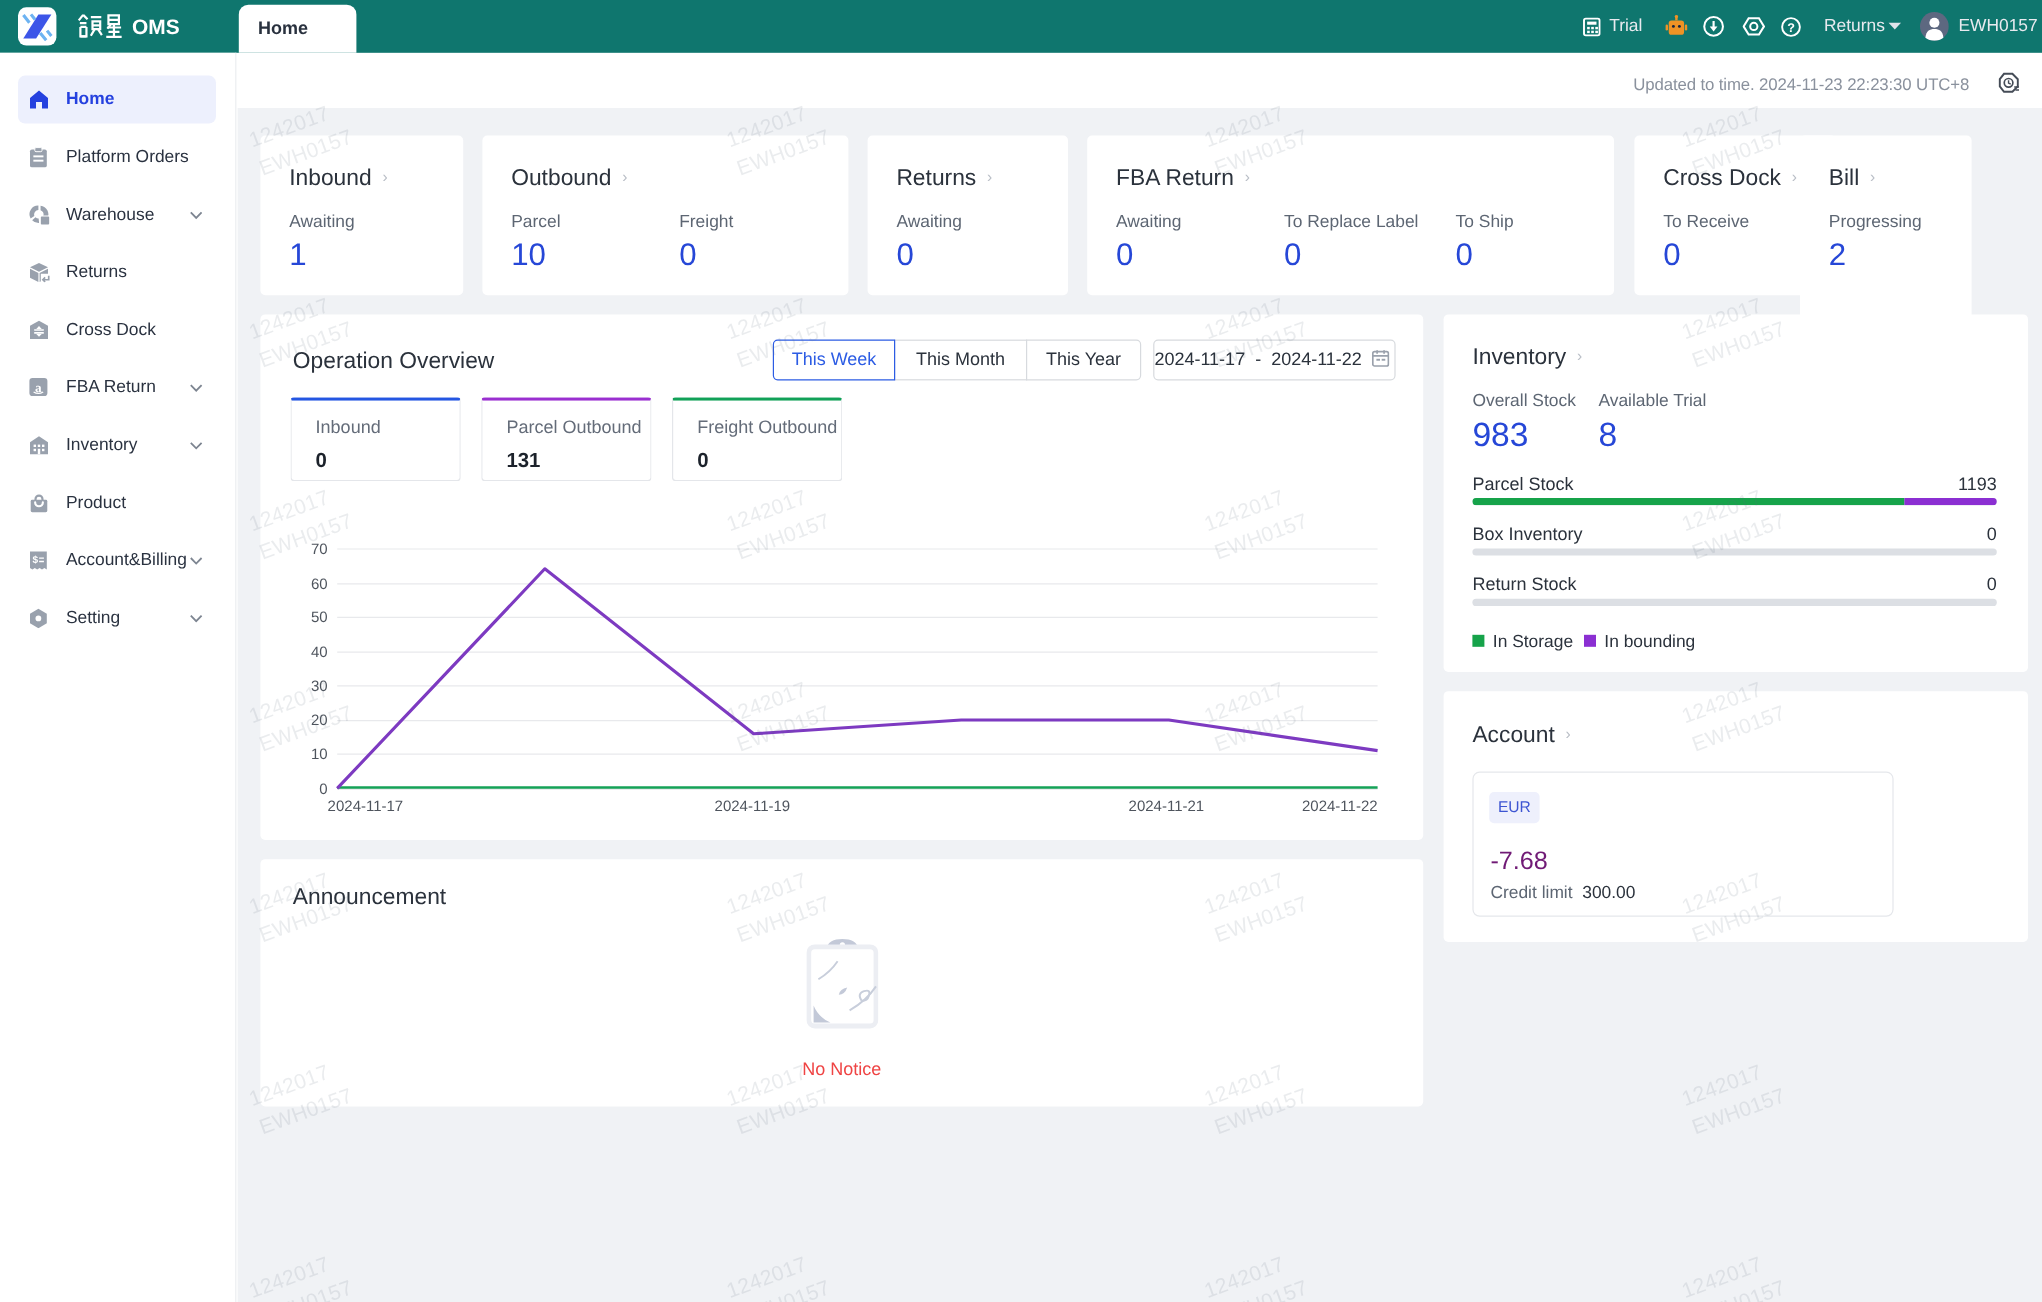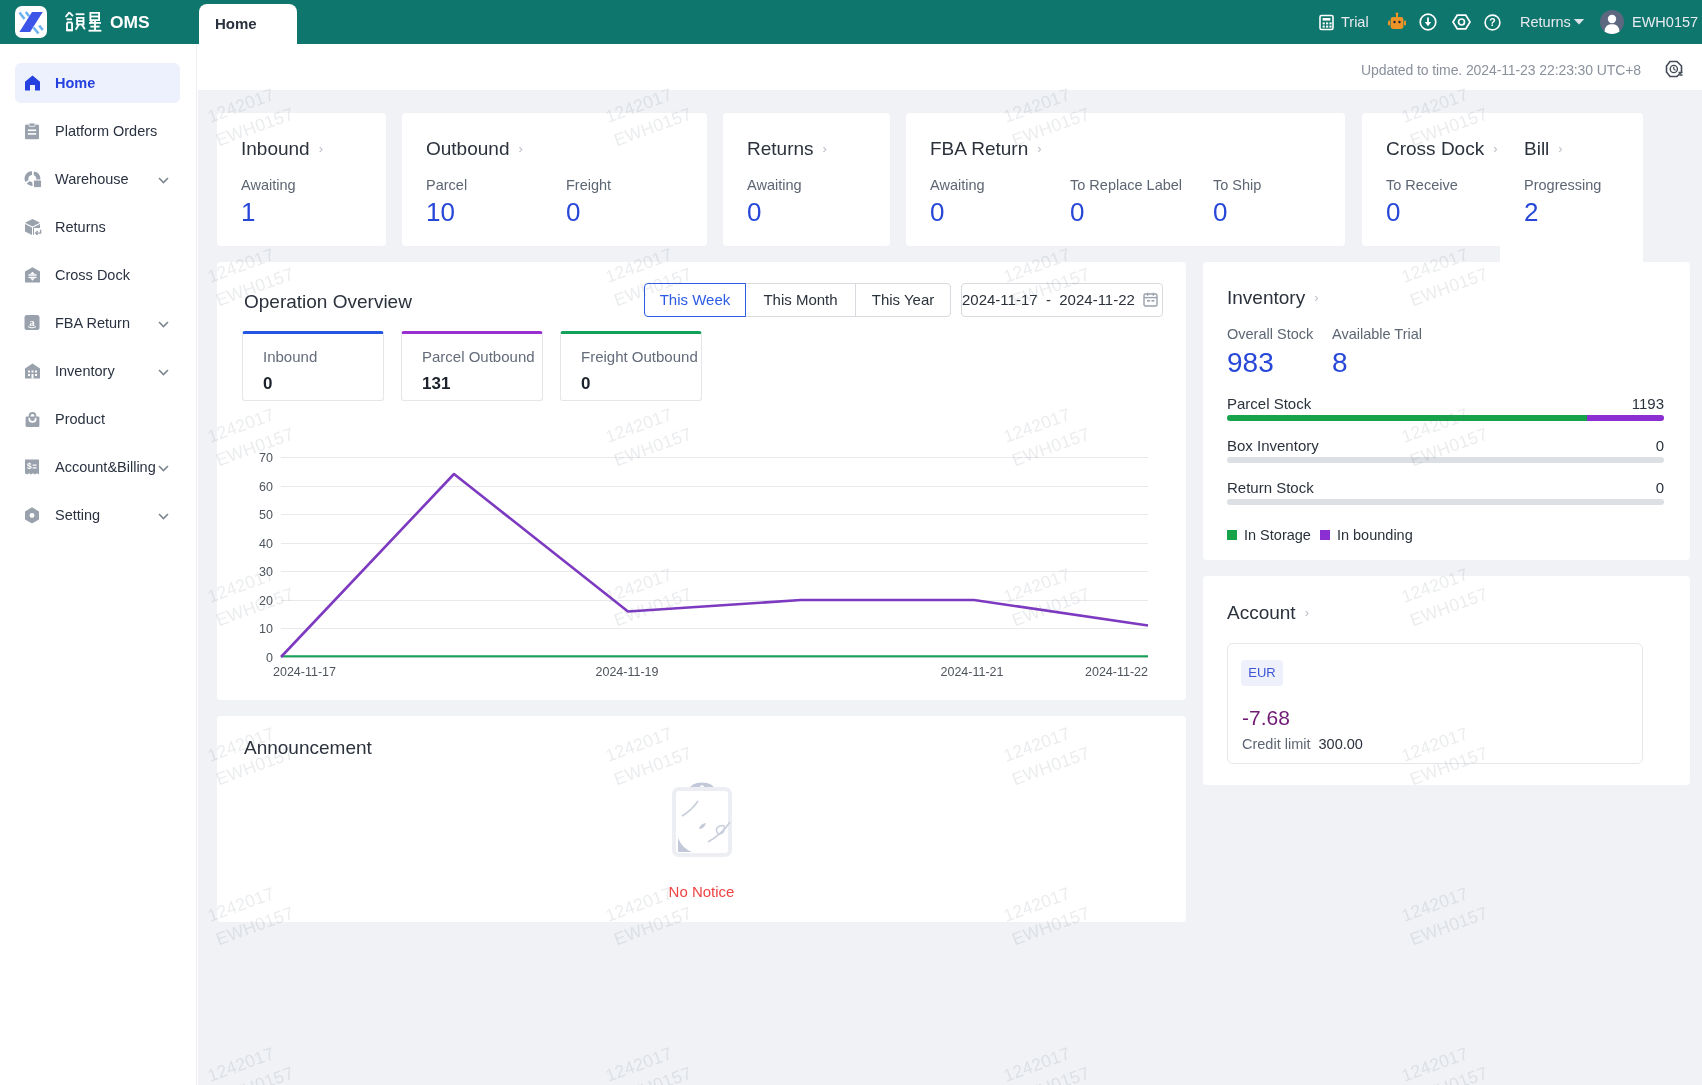--- a/index.html
+++ b/index.html
@@ -386,21 +386,21 @@
   <div class="abs" style="right:26px;top:217px;font-size:15px;color:#2b323c">0</div>
   <div class="ibar" style="left:24px;top:237px;width:437px"></div>
   <div class="abs" style="left:24px;top:265px;font-size:14.5px;color:#2b323c">
     <span style="display:inline-block;width:10px;height:10px;background:#16a34a;margin-right:7px"></span>In Storage
     <span style="display:inline-block;width:10px;height:10px;background:#8b2fd2;margin:0 7px 0 5px"></span>In bounding
   </div>
 </div>
 
 <div class="panel" style="left:1203px;top:576px;width:487px;height:209px">
   <div class="cardtitle" style="left:24px;top:26px">Account<span class="tchev">›</span></div>
-  <div class="abs" style="left:24px;top:67px;width:416px;height:121px;border:1px solid #e5e7eb;border-radius:6px">
+  <div class="abs" style="left:24px;top:67px;width:351px;height:121px;border:1px solid #e5e7eb;border-radius:6px">
     <div class="abs" style="left:13px;top:16px;width:42px;height:26px;background:#eef0fc;border-radius:4px;color:#3d55d2;font-size:13px;text-align:center;line-height:26px">EUR</div>
     <div class="abs" style="left:14px;top:62px;font-size:21px;color:#701a75">-7.68</div>
     <div class="abs" style="left:14px;top:92px;font-size:14.5px;color:#5d6673">Credit limit&nbsp; <span style="color:#2b323c">300.00</span></div>
   </div>
 </div>
 <div id="wm">
 <div class="wmi" style="left:6px;top:62px">1242017<br>EWH0157</div>
 <div class="wmi" style="left:404px;top:62px">1242017<br>EWH0157</div>
 <div class="wmi" style="left:802px;top:62px">1242017<br>EWH0157</div>
 <div class="wmi" style="left:1200px;top:62px">1242017<br>EWH0157</div>

